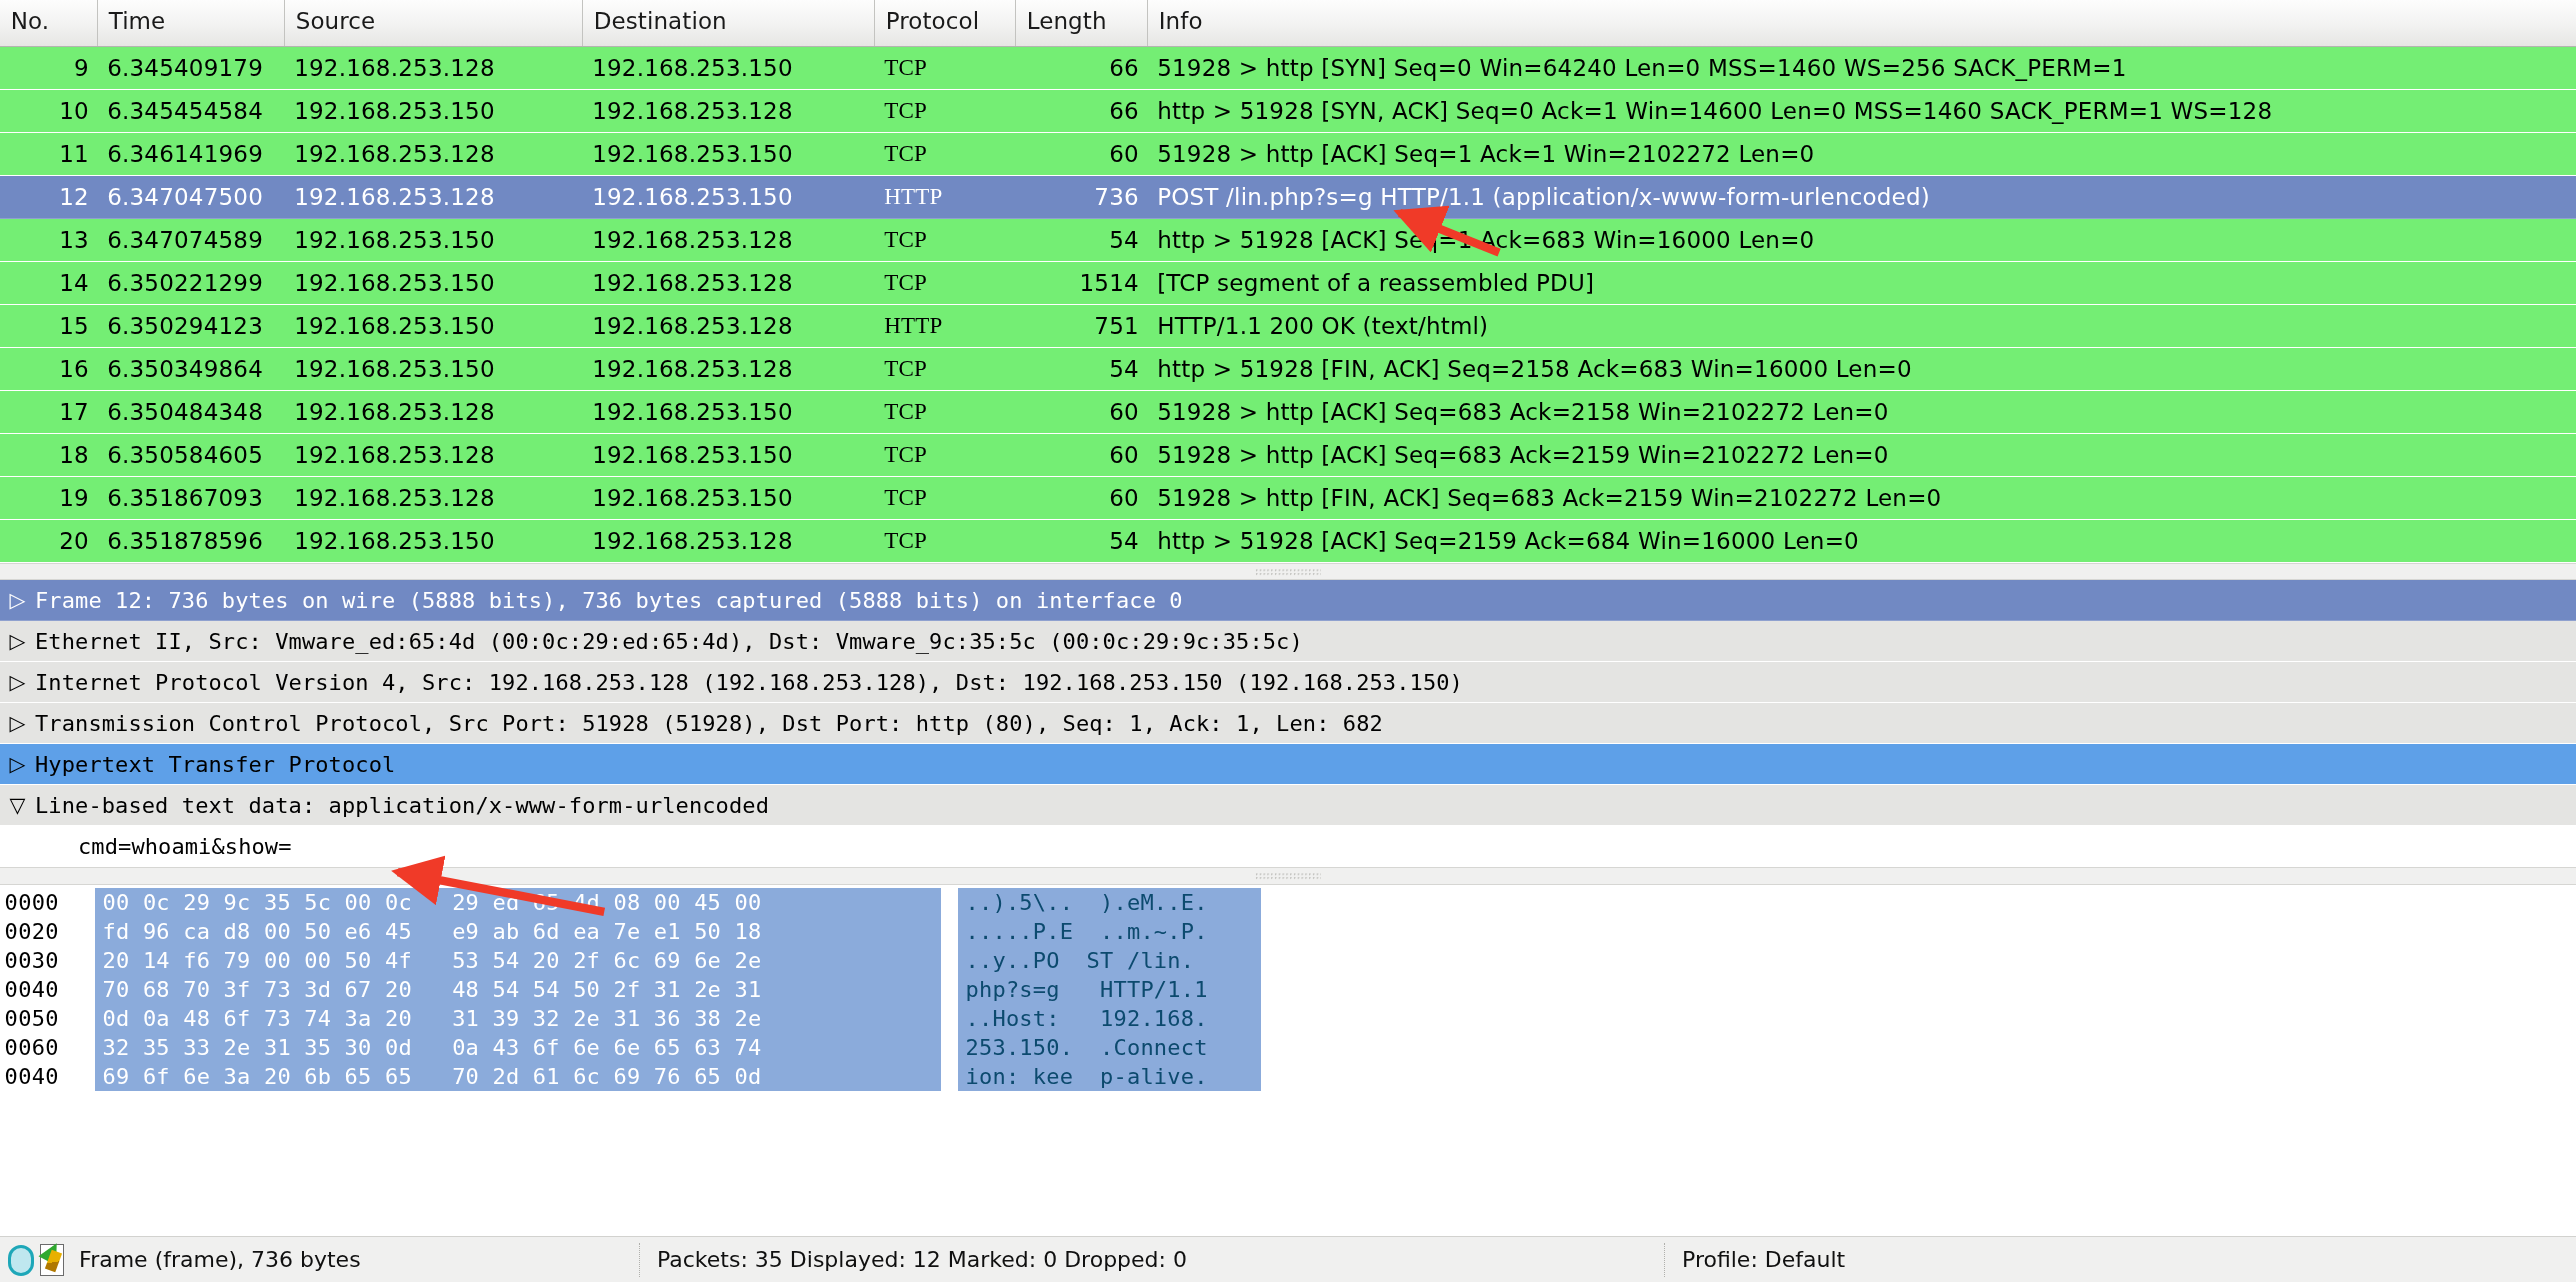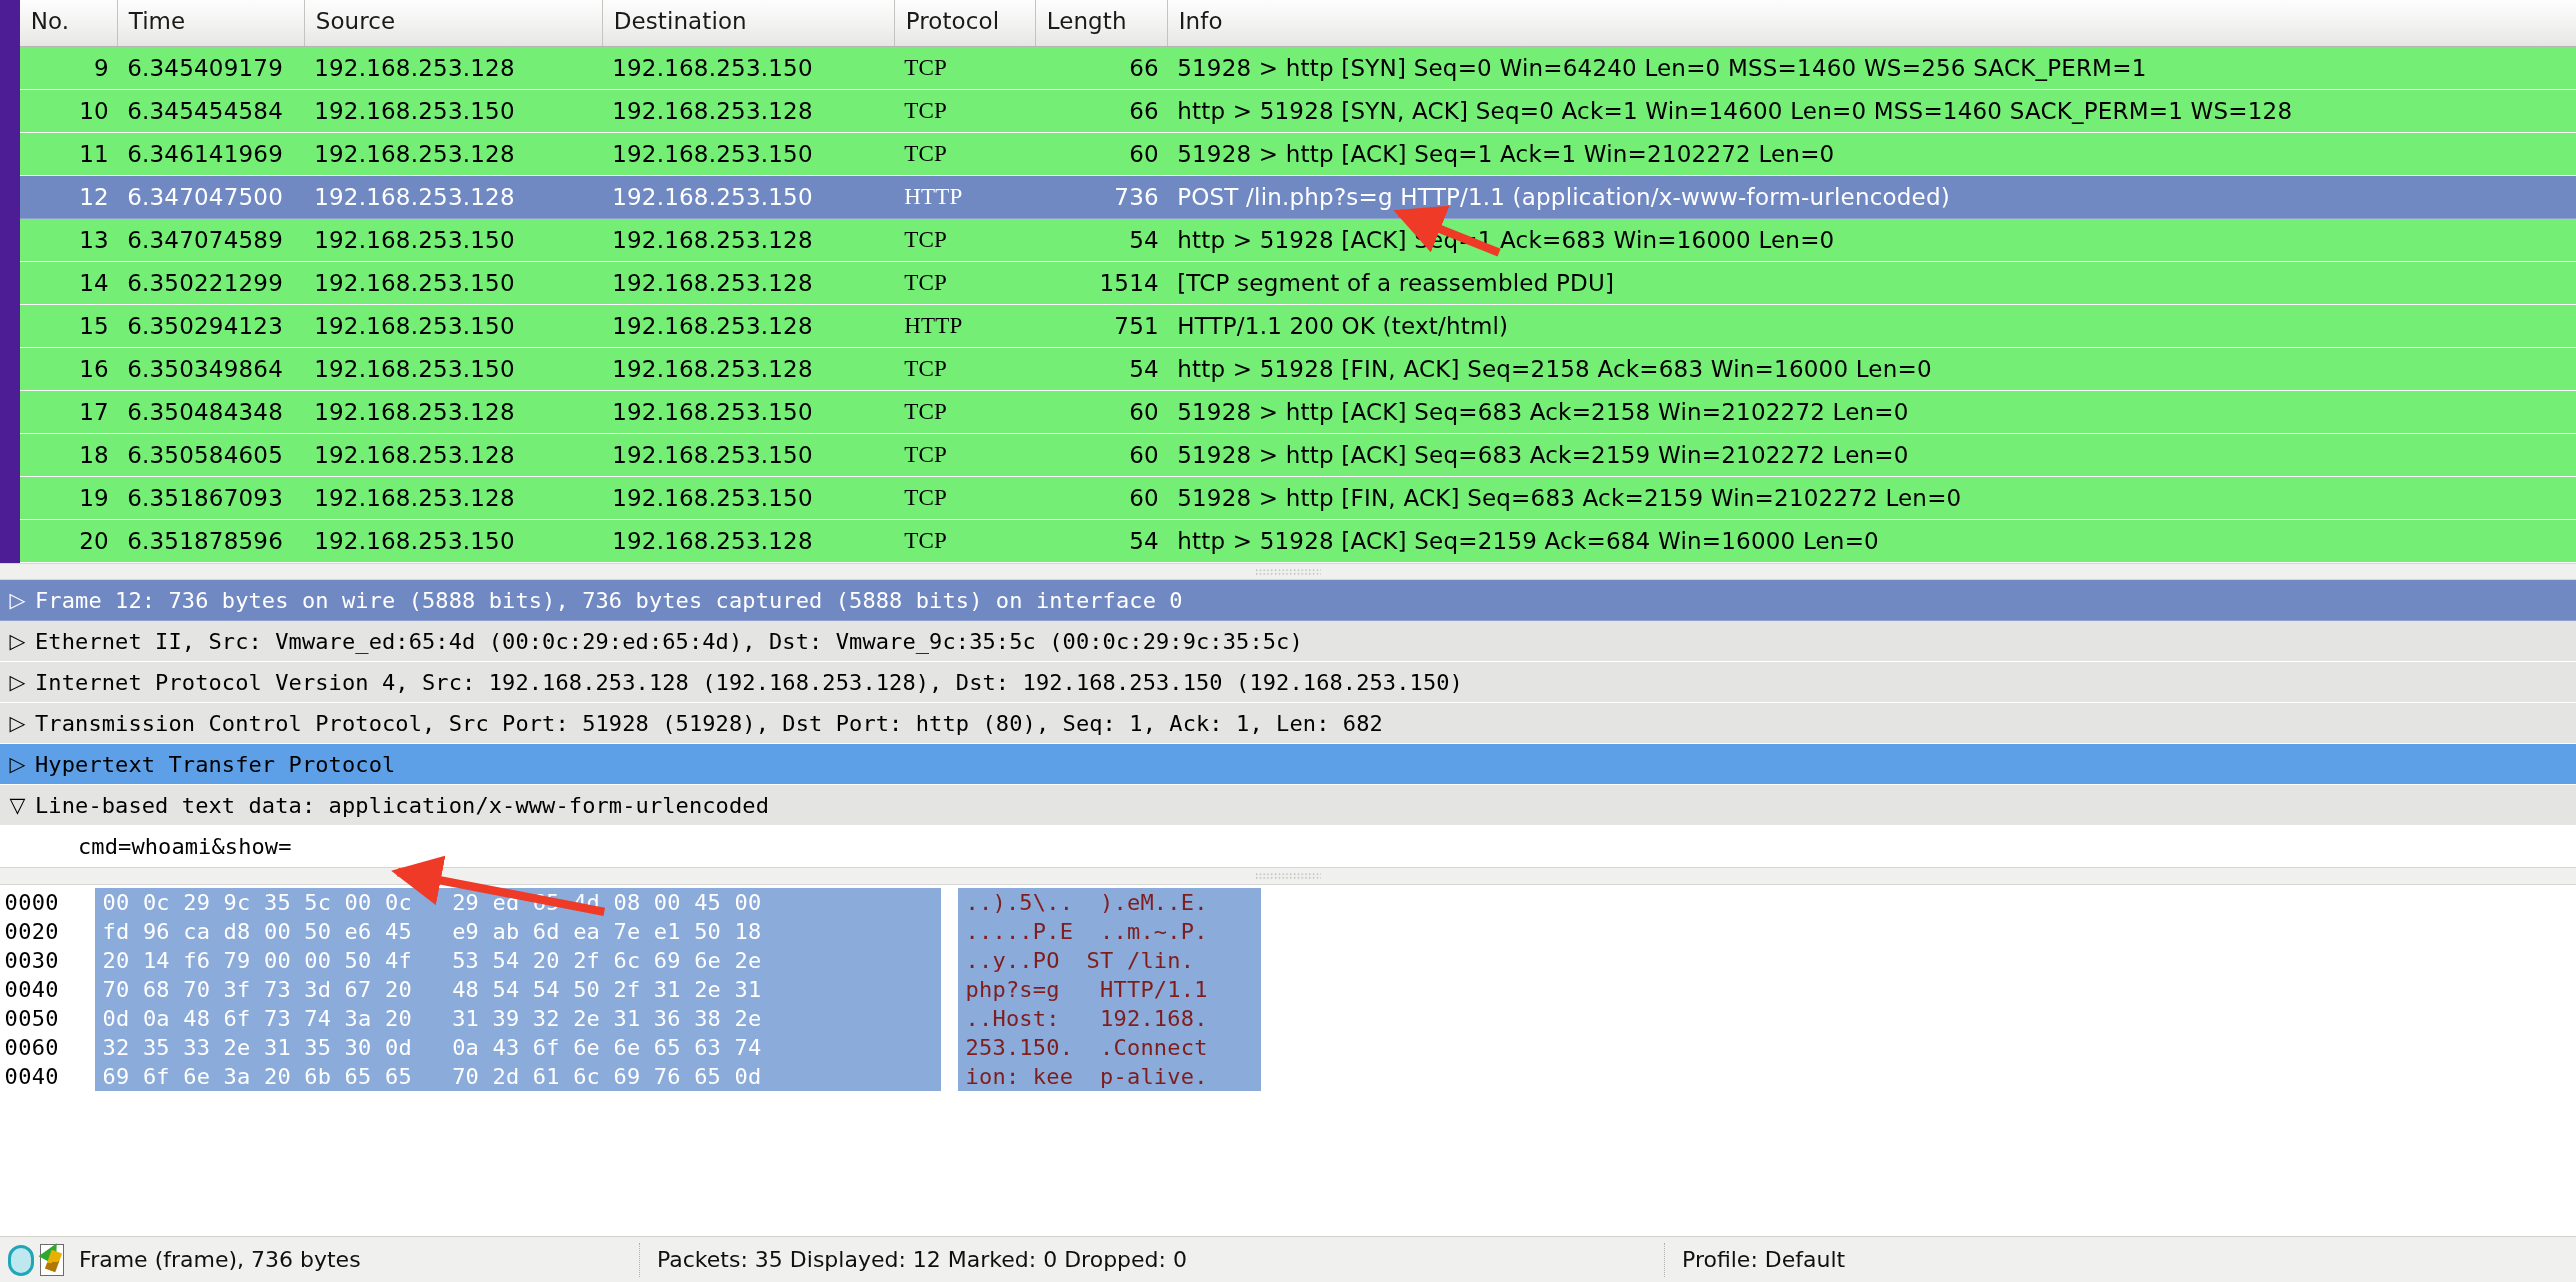--- a/index.html
+++ b/index.html
@@ -23,21 +23,20 @@
     flex-direction: column;
     background: #f0f0ef;
     position: relative;
   }
 
   
   .packet-list {
     flex: 0 0 auto;
     background: #4c1d95;
     position: relative;
-    padding-left: 20px;
   }
   .col-header {
     display: flex;
     height: 47px;
     background: linear-gradient(to bottom, #fdfdfd 0%, #f2f2f1 55%, #e6e6e4 100%);
     border-bottom: 1.5px solid #b4b4b0;
     box-sizing: border-box;
     font-size: 23px;
     color: #1a1a1a;
   }
@@ -173,21 +172,21 @@
     color: #ffffff;
     padding: 0 6.1px 0 7.6px;
     letter-spacing: 0.2px;
     box-sizing: border-box;
     width: 846px;
     flex: 0 0 846px;
   }
   .hgap { width: 17px; flex: 0 0 17px; background: #ffffff; }
   .hascii {
     background: #8babdb;
-    color: #7f1d1d;
+    color: #0c4a6e;
     padding: 0 6.1px 0 7.6px;
     letter-spacing: 0.2px;
     box-sizing: border-box;
     width: 303px;
     flex: 0 0 303px;
   }
 
   
   .statusbar {
     flex: 0 0 auto;

